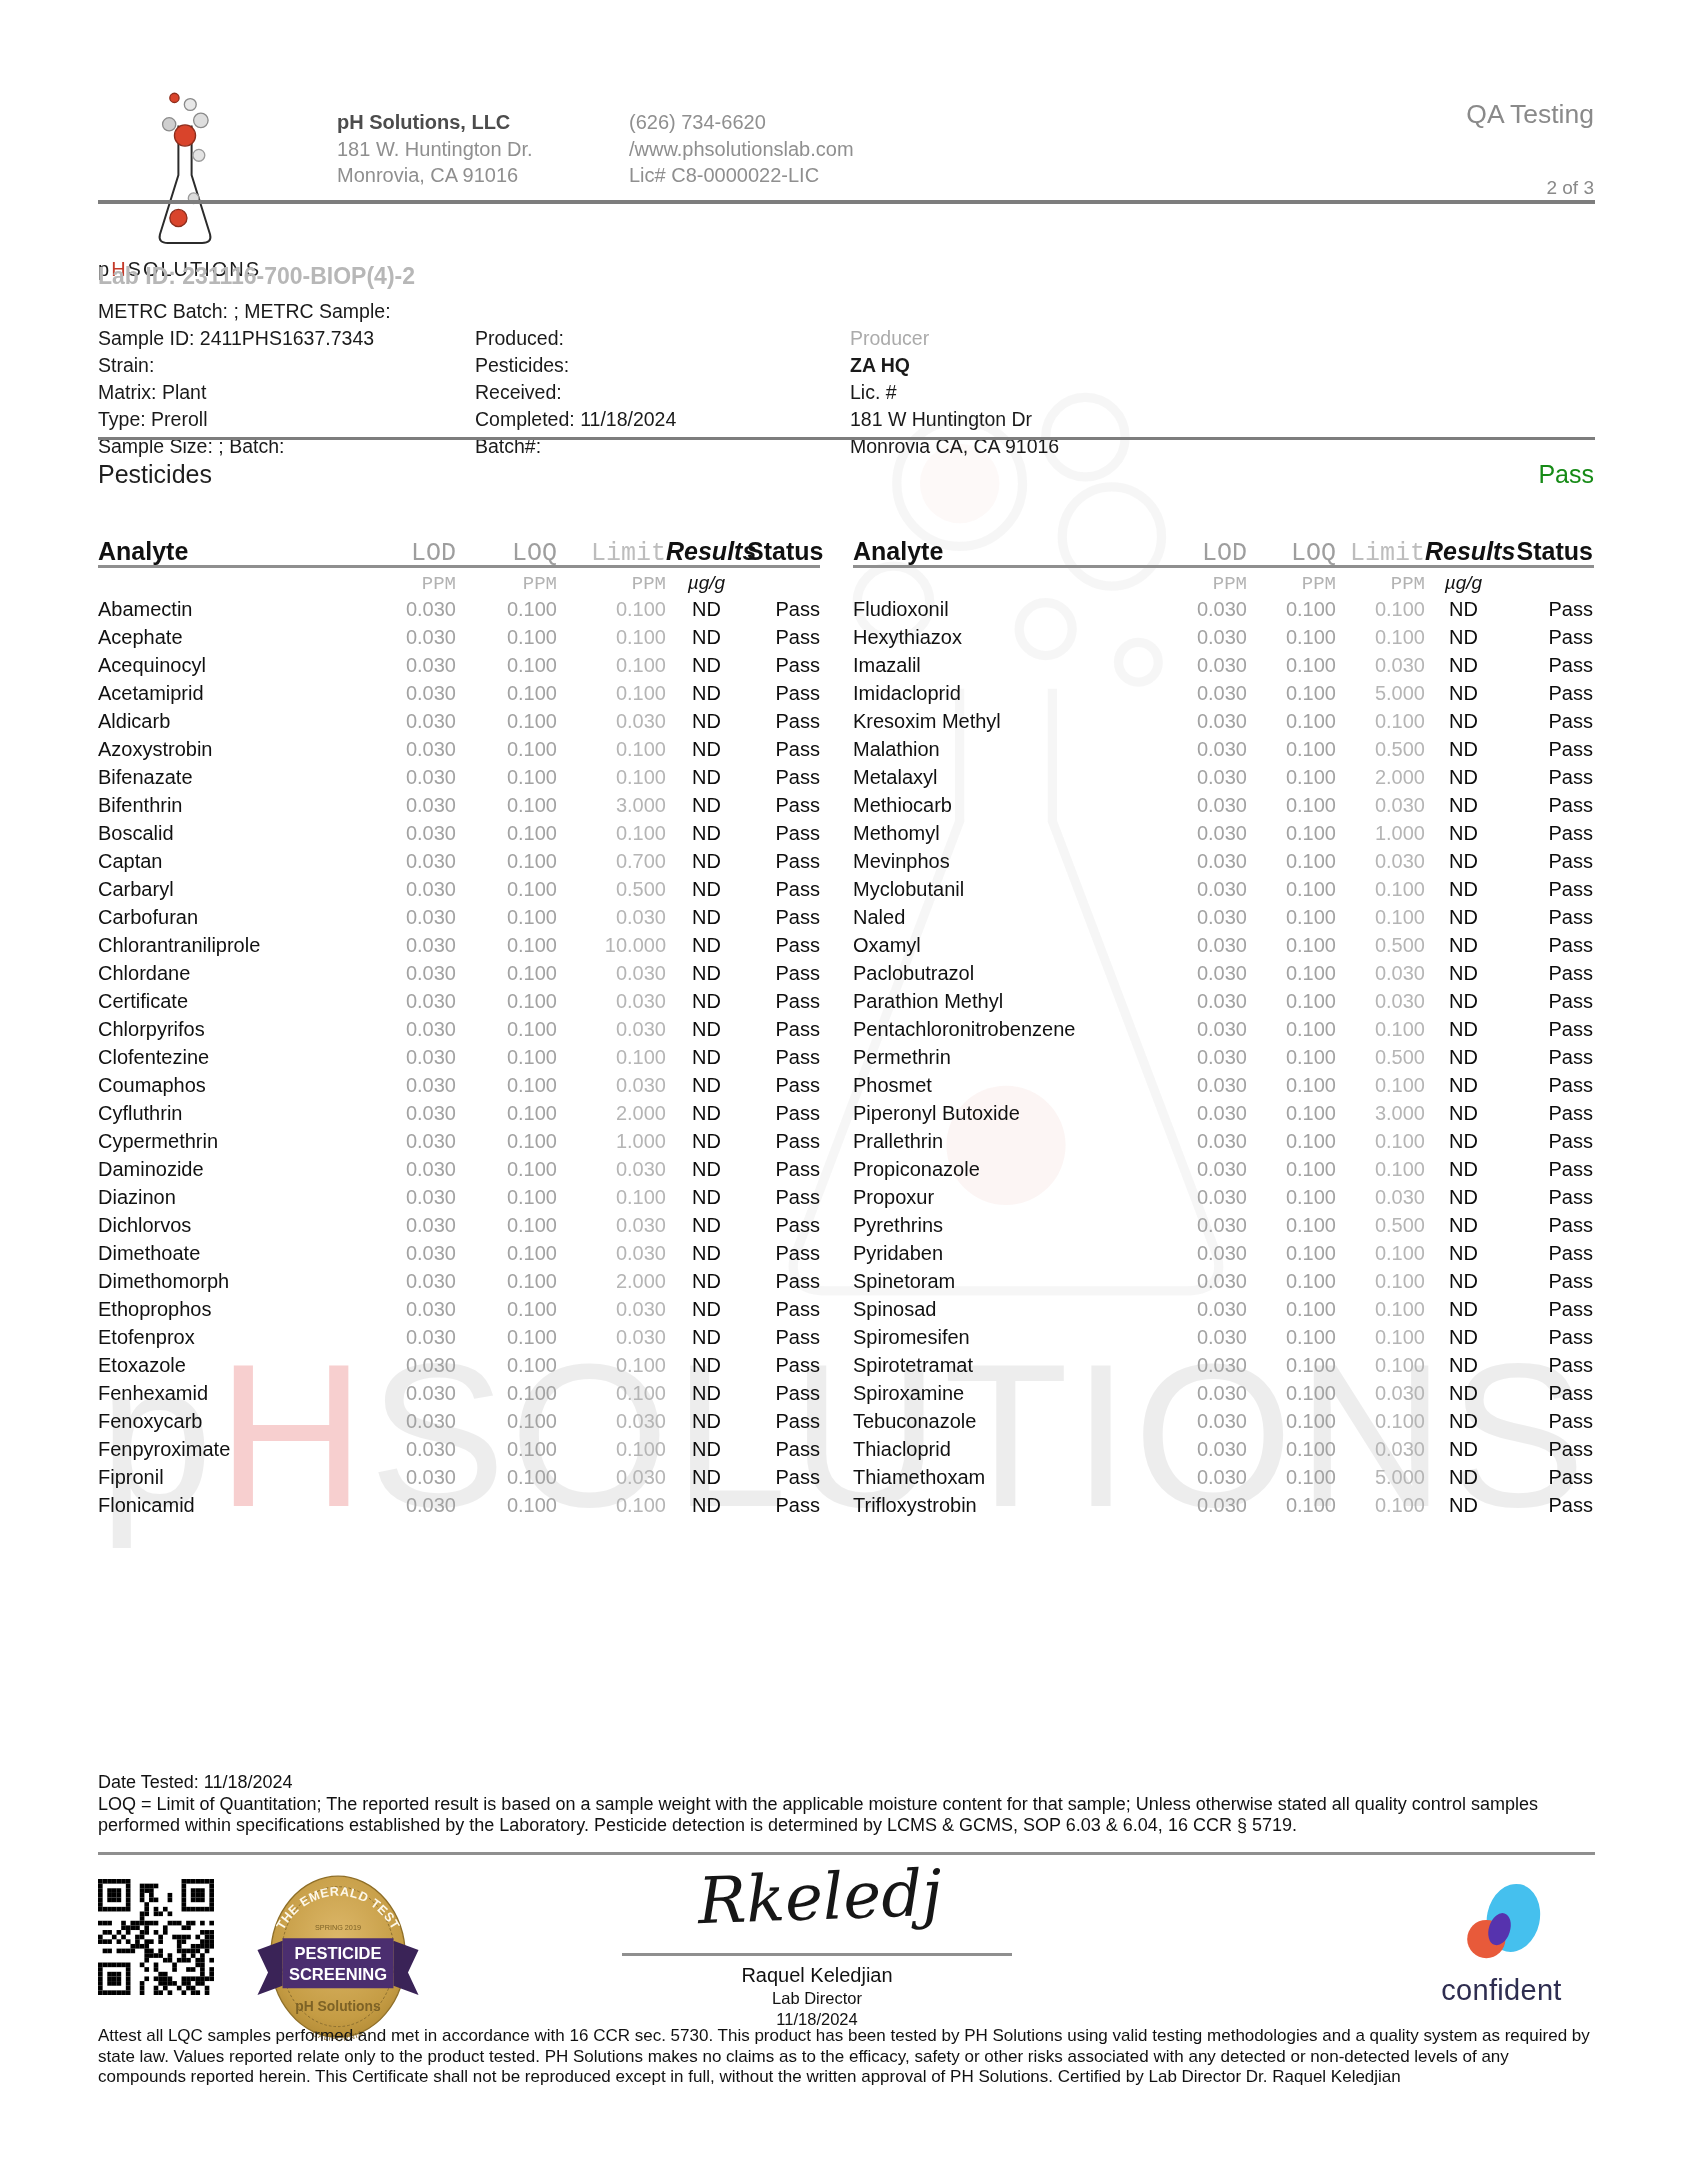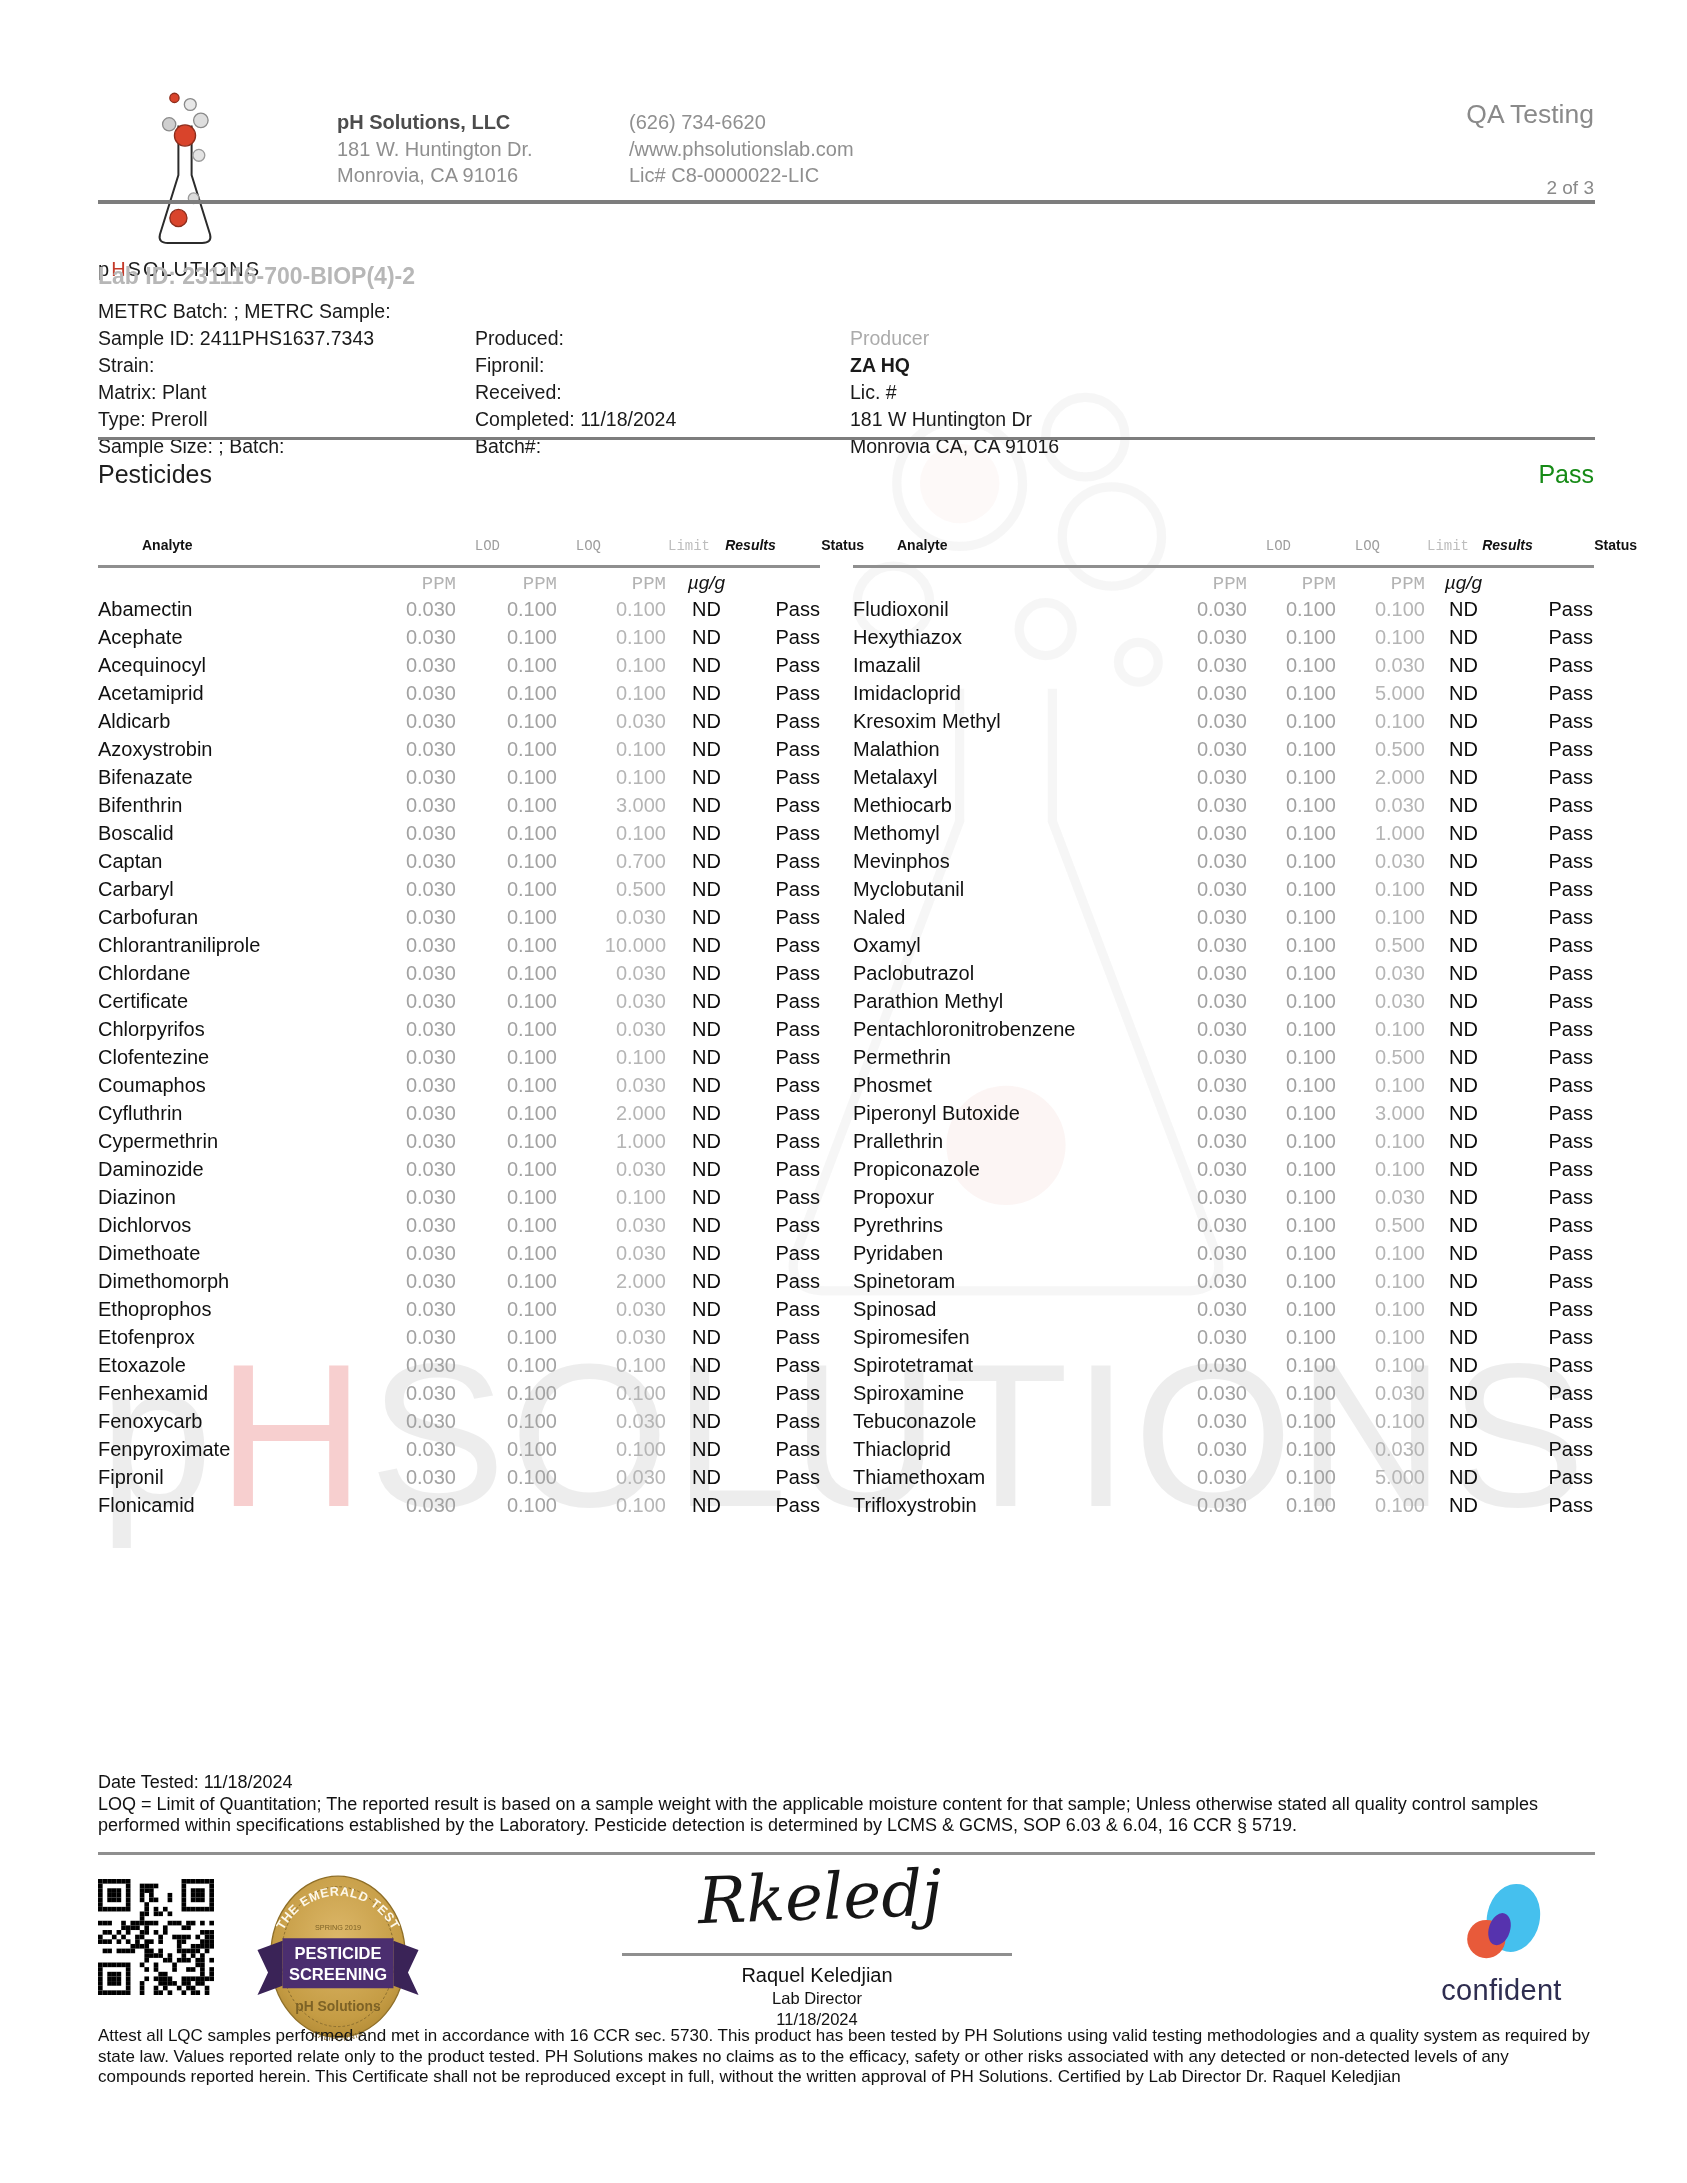--- a/index.html
+++ b/index.html
@@ -51,21 +51,21 @@
 
   
   .ptable { top:537px; z-index:2; }
   .ptable.left  { left:98px;  width:722px; }
   .ptable.right { left:853px; width:741px; }
   .trow, .thead, .tunits { display:grid; align-items:baseline; }
   .ptable.left  .trow, .ptable.left .thead, .ptable.left .tunits
     { grid-template-columns:259px 99px 101px 109px 81px 73px; }
   .ptable.right .trow, .ptable.right .thead, .ptable.right .tunits
     { grid-template-columns:303px 91px 89px 89px 77px 91px; }
-  .thead { height:28px; font-size:14px;margin-left:44px; }
+  .thead { height:28px; font-size:25px; }
   .thead .h-analyte { font-weight:bold; color:#111; }
   .thead .h-lod, .thead .h-loq { color:#9e9e9e; }
   .thead .h-limit { color:#bdbdbd; }
   .thead .h-results, .thead .h-status { font-weight:bold; color:#111; }
   .thead-underline { height:2.6px; background:#8f8f8f; }
   .tunits { height:30px; font-size:19px; padding-top:4px; }
   .tunits .u-ppm { color:#b3b3b3; }
   .tunits .u-ug { color:#111; }
   .trow { height:28px; font-size:20px; }
   .cell { white-space:nowrap; }
@@ -159,21 +159,21 @@
     <div>METRC Batch: ; METRC Sample:</div>
     <div>Sample ID: 2411PHS1637.7343</div>
     <div>Strain:</div>
     <div>Matrix: Plant</div>
     <div>Type: Preroll</div>
     <div>Sample Size: ; Batch:</div>
   </div>
 
   <div class="abs meta meta-col2">
     <div>Produced:</div>
-    <div>Fipronil:</div>
+    <div>Pesticides:</div>
     <div>Received:</div>
     <div>Completed: 11/18/2024</div>
     <div>Batch#:</div>
   </div>
 
   <div class="abs meta meta-col3">
     <div class="producer-label">Producer</div>
     <div class="producer-name">ZA HQ</div>
     <div>Lic. #</div>
     <div>181 W Huntington Dr</div>

